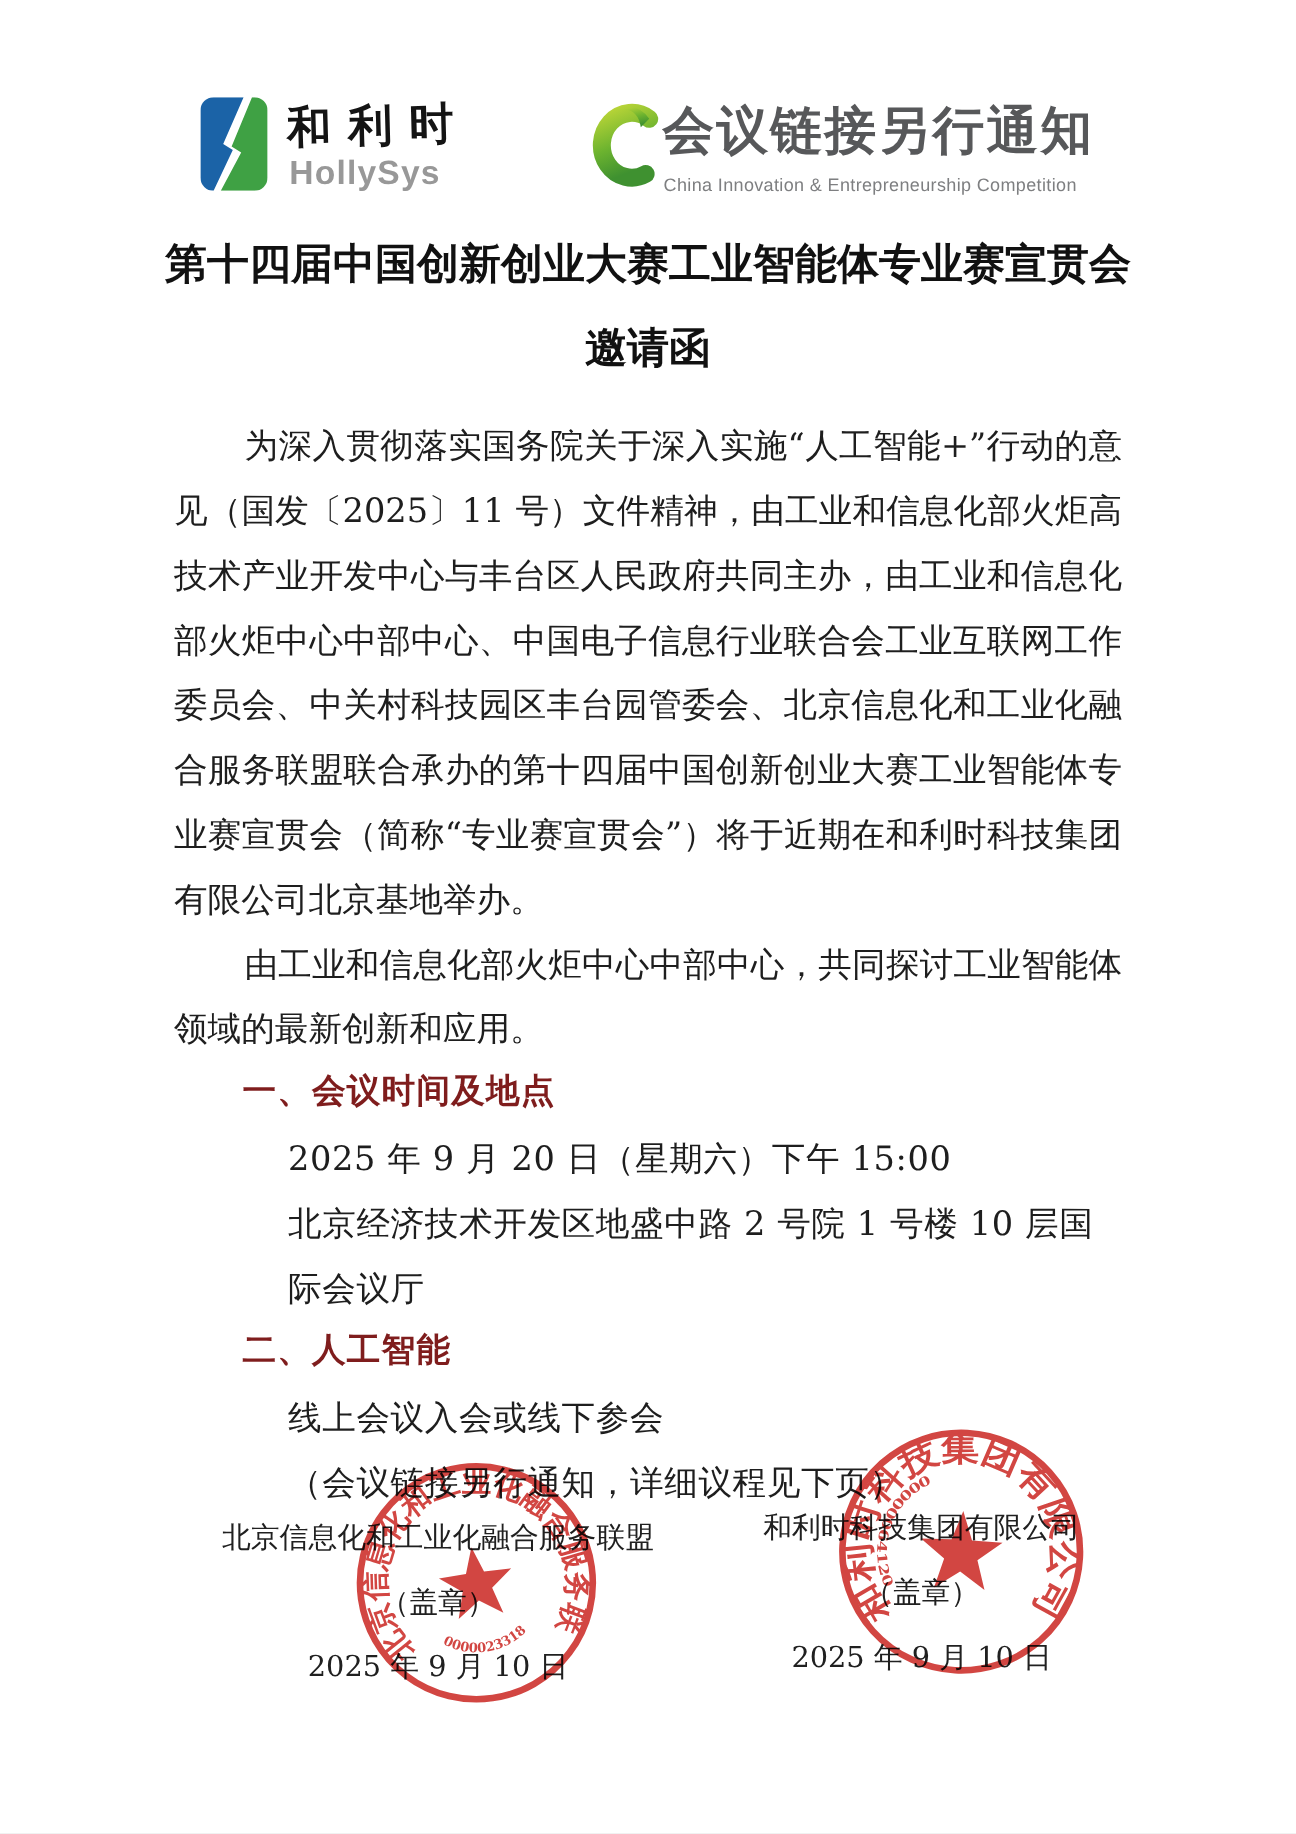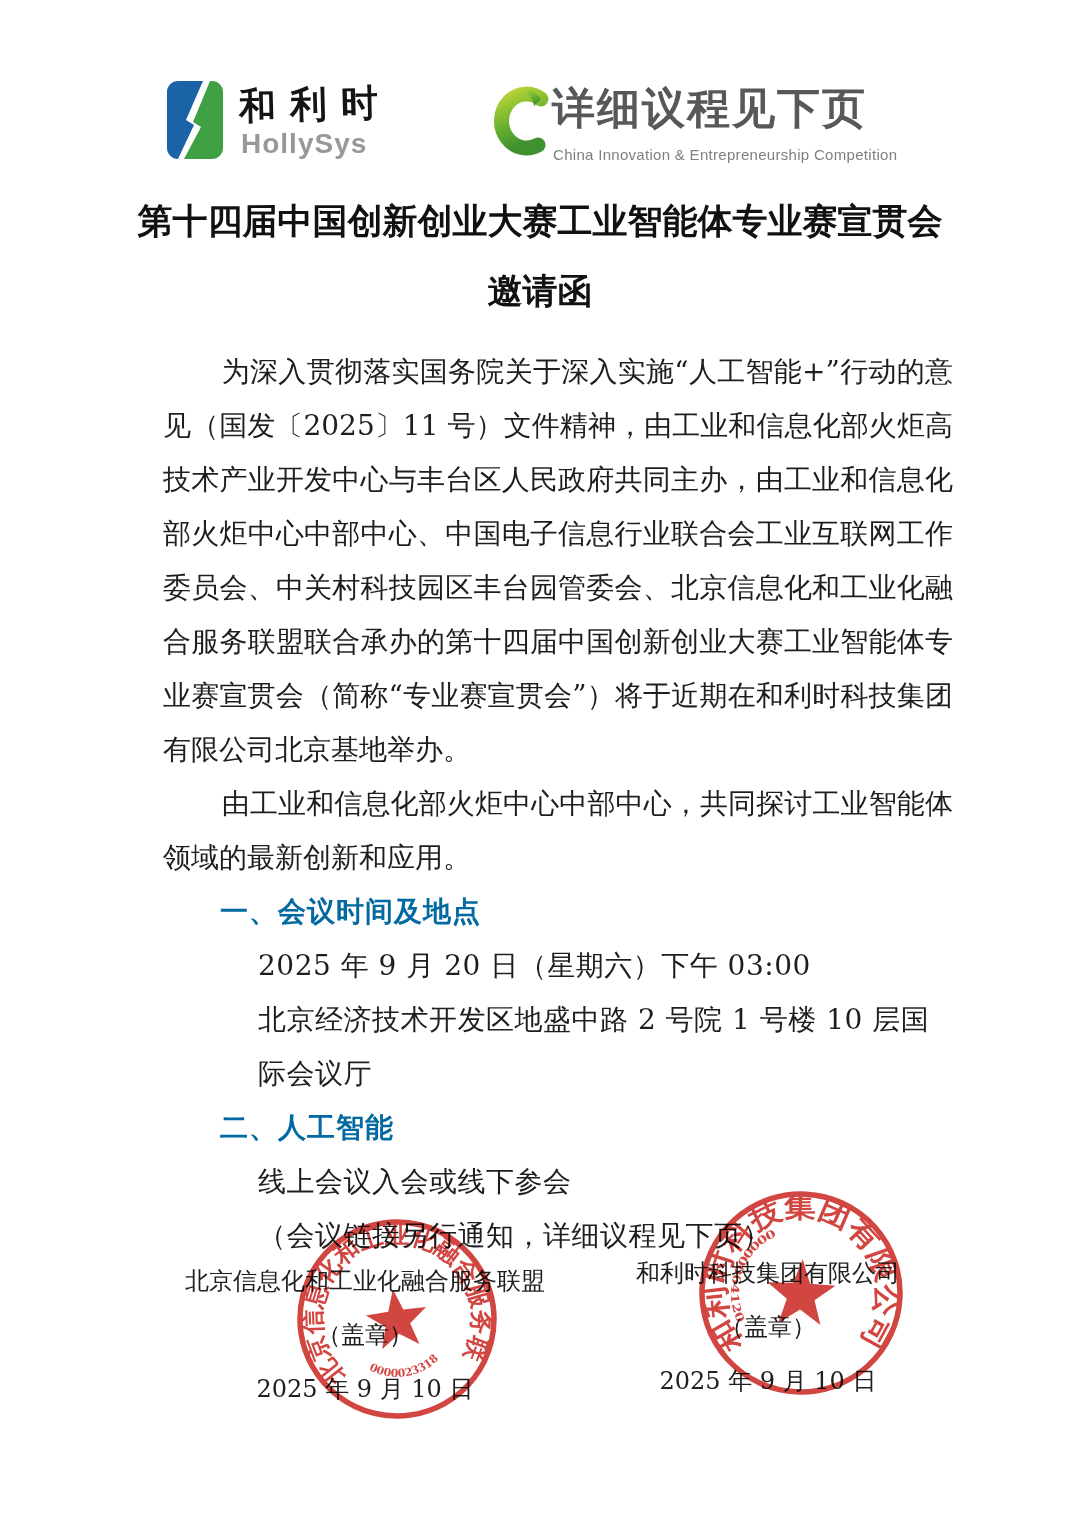--- a/index.html
+++ b/index.html
@@ -39,30 +39,30 @@
   }
   
   .doc-title{
     position:absolute;left:0;top:186px;width:1080px;
     text-align:center;font-weight:bold;color:#111;
     font-size:35px;line-height:70px;letter-spacing:0px;
   }
   
   .content{
     position:absolute;left:145px;top:345px;width:790px;
-    font-size:28px;line-height:54px;color:#1e1e1e;margin-left:18px;
+    font-size:28px;line-height:54px;color:#1e1e1e;
   }
   .para{
     margin:0;text-indent:2.1em;
     text-align:justify;text-justify:inter-character;
   }
   .sec-heading{
     margin:0 0 0 57px;font-weight:bold;
-    font-family:Liberation Serif, serif;
-    letter-spacing:1px;color:#0369a1;
+    font-family:Liberation Mono, monospace;
+    letter-spacing:1px;color:#7f1d1d;
   }
   .sec-detail{margin:0 0 0 95px;letter-spacing:.5px;}
   
   .sig{position:absolute;text-align:center;font-size:24px;color:#202020;}
   .sig .line{height:54px;line-height:54px;white-space:nowrap;}
   .sig-left{left:160px;top:1254px;width:410px;}
   .sig-right{left:566px;top:1246px;width:404px;}
   .stamp{position:absolute;mix-blend-mode:multiply;opacity:.87;}
   .stamp-left{left:292px;top:1214px;transform:rotate(-8deg);}
   .stamp-right{left:694px;top:1186px;transform:rotate(3deg);}
@@ -96,36 +96,36 @@
         <defs>
           <linearGradient id="cg" x1="0" y1="0" x2="0.3" y2="1">
             <stop offset="0" stop-color="#b8d437"></stop>
             <stop offset="0.55" stop-color="#6cb32f"></stop>
             <stop offset="1" stop-color="#3f9130"></stop>
           </linearGradient>
         </defs>
         <path d="M 55 15 A 25 27 0 1 0 52 61" fill="none" stroke="url(#cg)" stroke-width="15" stroke-linecap="round"></path>
         <path d="M 55 15 Q 46 2 34 7 Q 46 8 48 22 Z" fill="url(#cg)"></path>
       </svg>
-      <div class="ciec-cn">详细议程见下页</div>
+      <div class="ciec-cn">会议链接另行通知</div>
       <div class="ciec-en">China Innovation &amp; Entrepreneurship  Competition</div>
     </div>
   </div>
 
   <div class="doc-title">
     <div>第十四届中国创新创业大赛工业智能体专业赛宣贯会</div>
     <div>邀请函</div>
   </div>
 
   <div class="content">
     <p class="para">为深入贯彻落实国务院关于深入实施“人工智能+”行动的意见（国发〔2025〕11 号）文件精神，由工业和信息化部火炬高技术产业开发中心与丰台区人民政府共同主办，由工业和信息化部火炬中心中部中心、中国电子信息行业联合会工业互联网工作委员会、中关村科技园区丰台园管委会、北京信息化和工业化融合服务联盟联合承办的第十四届中国创新创业大赛工业智能体专业赛宣贯会（简称“专业赛宣贯会”）将于近期在和利时科技集团有限公司北京基地举办。</p>
     <p class="para">由工业和信息化部火炬中心中部中心，共同探讨工业智能体领域的最新创新和应用。</p>
 
     <div class="sec-heading">一、会议时间及地点</div>
-    <div class="sec-detail">2025 年 9 月 20 日（星期六）下午 03:00</div>
+    <div class="sec-detail">2025 年 9 月 20 日（星期六）下午 15:00</div>
     <div class="sec-detail">北京经济技术开发区地盛中路 2 号院 1 号楼 10 层国际会议厅</div>
 
     <div class="sec-heading">二、人工智能</div>
     <div class="sec-detail">线上会议入会或线下参会</div>
     <div class="sec-detail">（会议链接另行通知，详细议程见下页）</div>
   </div>
 
   <div class="sig sig-left">
     <div class="line">北京信息化和工业化融合服务联盟</div>
     <div class="line">（盖章）</div>

